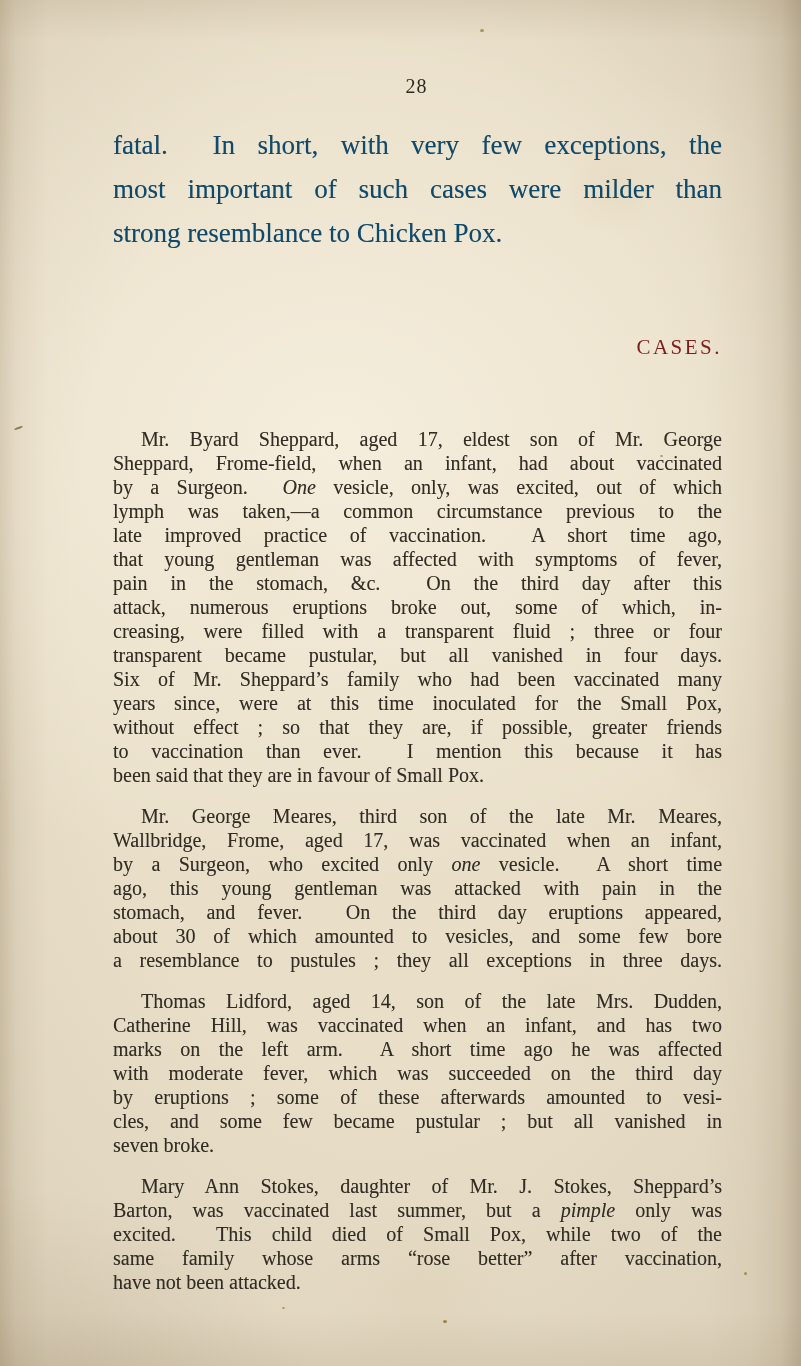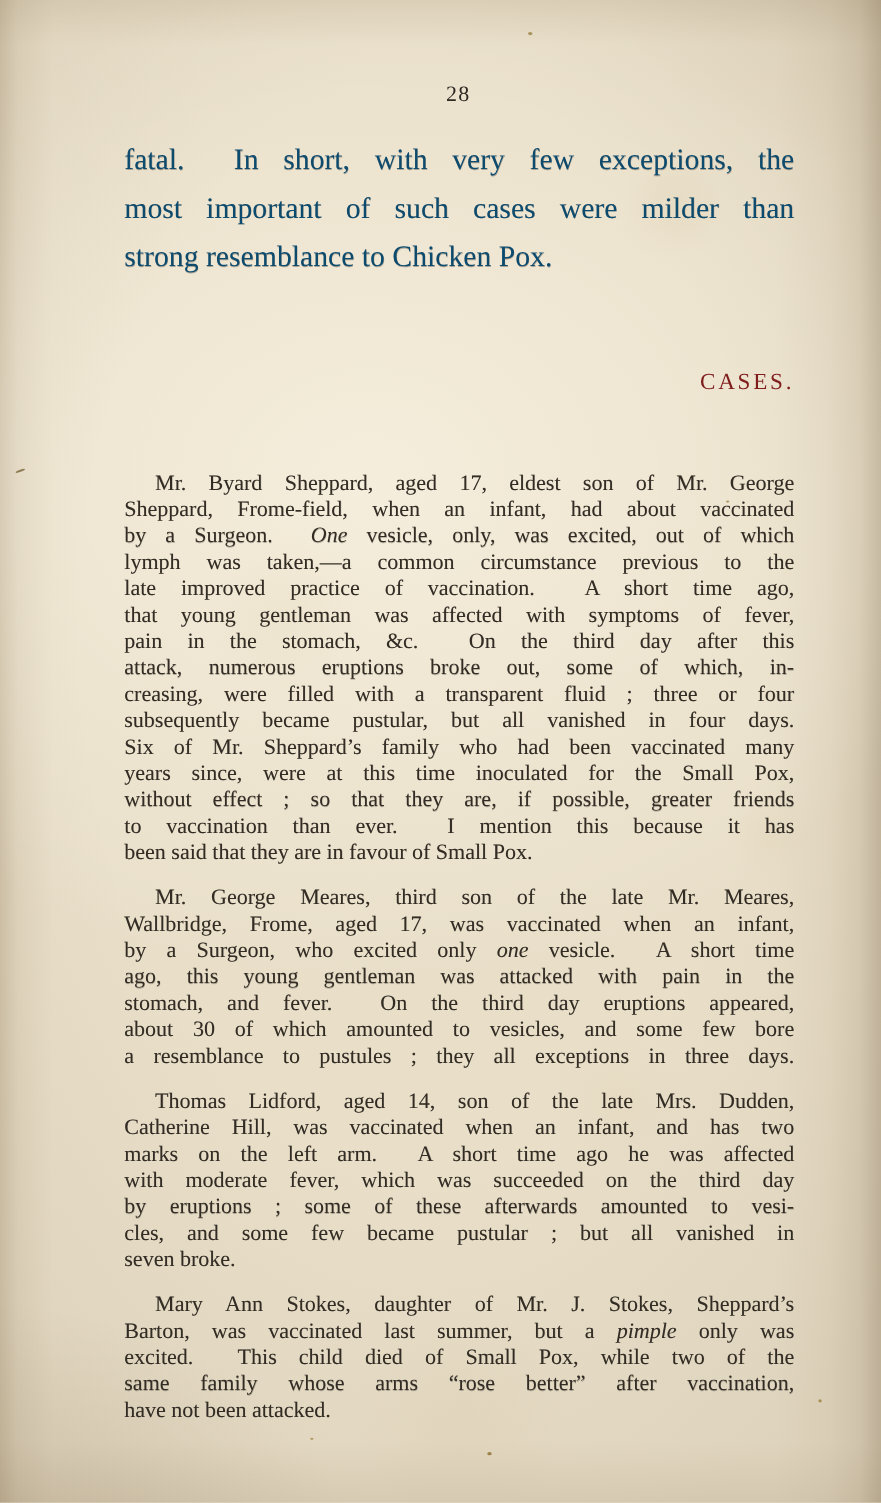--- a/index.html
+++ b/index.html
@@ -108,21 +108,21 @@
     <div class="case">
       <div class="line"><span>Mr. Byard Sheppard, aged 17, eldest son of Mr. George</span></div>
       <div class="line"><span>Sheppard, Frome-field, when an infant, had about vaccinated</span></div>
       <div class="line"><span>by a Surgeon. &nbsp;</span><i>One</i><span> vesicle, only, was excited, out of which</span></div>
       <div class="line"><span>lymph was taken,—a common circumstance previous to the</span></div>
       <div class="line"><span>late improved practice of vaccination. &nbsp;A short time ago,</span></div>
       <div class="line"><span>that young gentleman was affected with symptoms of fever,</span></div>
       <div class="line"><span>pain in the stomach, &amp;c. &nbsp;On the third day after this</span></div>
       <div class="line"><span>attack, numerous eruptions broke out, some of which, in-</span></div>
       <div class="line"><span>creasing, were filled with a transparent fluid ; three or four</span></div>
-      <div class="line"><span>subsequently became pustular, but all vanished in four days.</span></div>
+      <div class="line"><span>transparent became pustular, but all vanished in four days.</span></div>
       <div class="line"><span>Six of Mr. Sheppard’s family who had been vaccinated many</span></div>
       <div class="line"><span>years since, were at this time inoculated for the Small Pox,</span></div>
       <div class="line"><span>without effect ; so that they are, if possible, greater friends</span></div>
       <div class="line"><span>to vaccination than ever. &nbsp;I mention this because it has</span></div>
       <div class="line endline"><span>been said that they are in favour of Small Pox.</span></div>
     </div>
     <div class="case">
       <div class="line"><span>Mr. George Meares, third son of the late Mr. Meares,</span></div>
       <div class="line"><span>Wallbridge, Frome, aged 17, was vaccinated when an infant,</span></div>
       <div class="line"><span>by a Surgeon, who excited only </span><i>one</i><span> vesicle. &nbsp;A short time</span></div>

